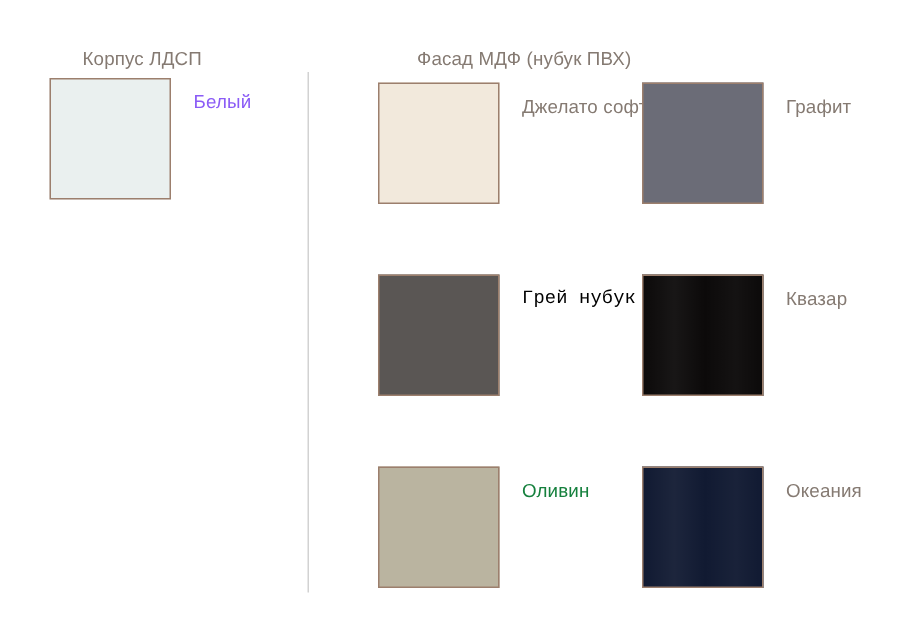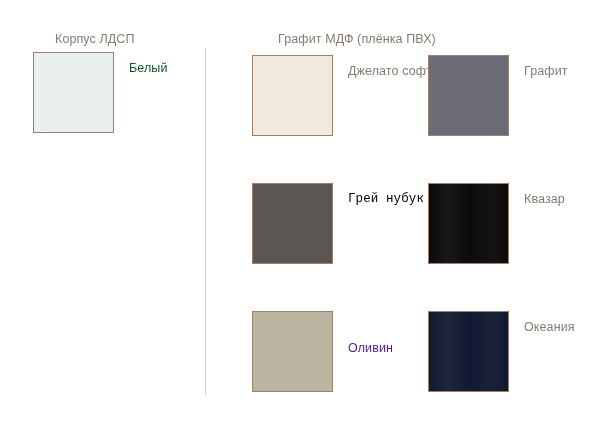--- a/index.html
+++ b/index.html
@@ -97,42 +97,42 @@
     pointer-events: none;
   }
 </style>
 </head>
 <body style="background: rgb(255, 255, 255);">
 
 <div id="palette-sheet">
 
   <div class="section-header" id="header-ldsp" style="color: rgb(133, 122, 114);">Корпус ЛДСП</div>
 
-  <div class="section-header" id="header-mdf" style="color: rgb(133, 122, 114);">Графит МДФ (плёнка ПВХ)</div>
+  <div class="section-header" id="header-mdf" style="color: rgb(133, 122, 114);">Фасад МДФ (нубук ПВХ)</div>
 
   <div id="section-divider" style="background: rgb(210, 210, 210);"></div>
 
   <div class="swatch-group" id="group-belyi">
     <div class="swatch-chip" style="background-color: rgb(234, 240, 239); border-color: rgb(156, 127, 109);"></div>
-    <div class="swatch-label" style="color: #14532d;">Белый</div>
+    <div class="swatch-label" style="color: #8b5cf6;">Белый</div>
   </div>
 
   <div class="swatch-group" id="group-dzhelato">
     <div class="swatch-chip" style="background-color: rgb(242, 233, 220); border-color: rgb(156, 127, 109);"></div>
     <div class="swatch-label" style="color: rgb(133, 122, 114);">Джелато софт</div>
   </div>
 
   <div class="swatch-group" id="group-grey">
     <div class="swatch-chip" style="background-color: rgb(90, 86, 84); border-color: rgb(156, 127, 109);"></div>
     <div class="swatch-label" style="color: #000000; font-family: Liberation Mono, monospace;">Грей нубук</div>
   </div>
 
   <div class="swatch-group" id="group-olivin">
     <div class="swatch-chip" style="background-color: rgb(186, 180, 160); border-color: rgb(156, 127, 109);"></div>
-    <div class="swatch-label" style="color: #4c1d95; margin-top: 21px;">Оливин</div>
+    <div class="swatch-label" style="color: #15803d;">Оливин</div>
   </div>
 
   <div class="swatch-group" id="group-grafit">
     <div class="swatch-chip" style="background-color: rgb(107, 108, 119); border-color: rgb(156, 127, 109);"></div>
     <div class="swatch-label" style="color: rgb(133, 122, 114);">Графит</div>
   </div>
 
   <div class="swatch-group" id="group-kvazar">
     <div class="swatch-chip chip-sheen" style="background-color: rgb(12, 10, 10); border-color: rgb(156, 127, 109);"></div>
     <div class="swatch-label" style="color: rgb(133, 122, 114);">Квазар</div>

